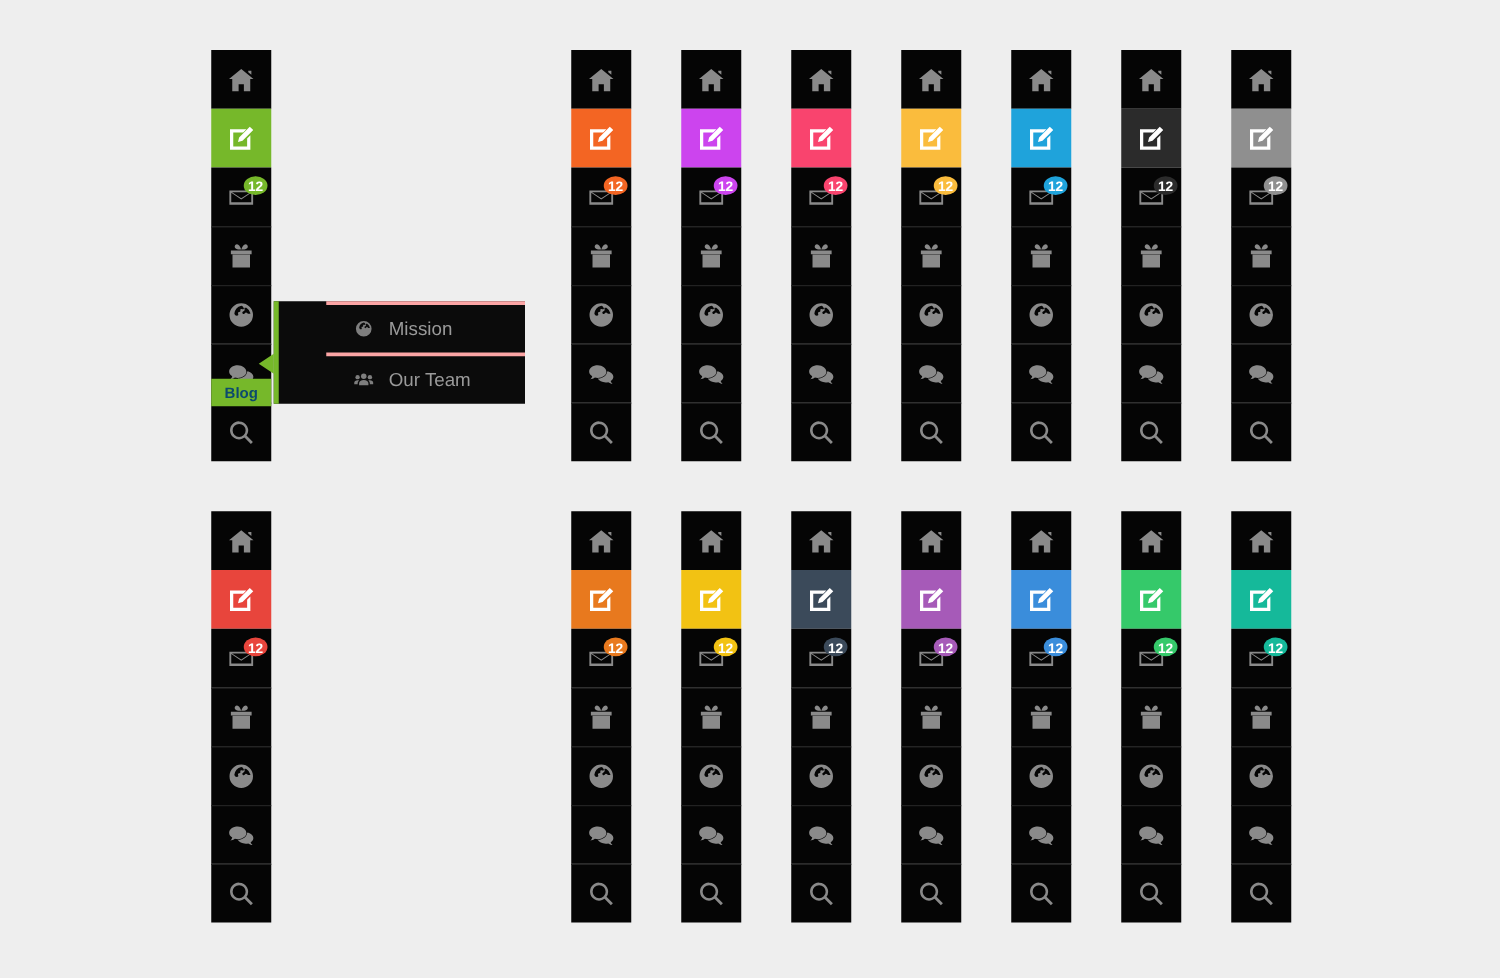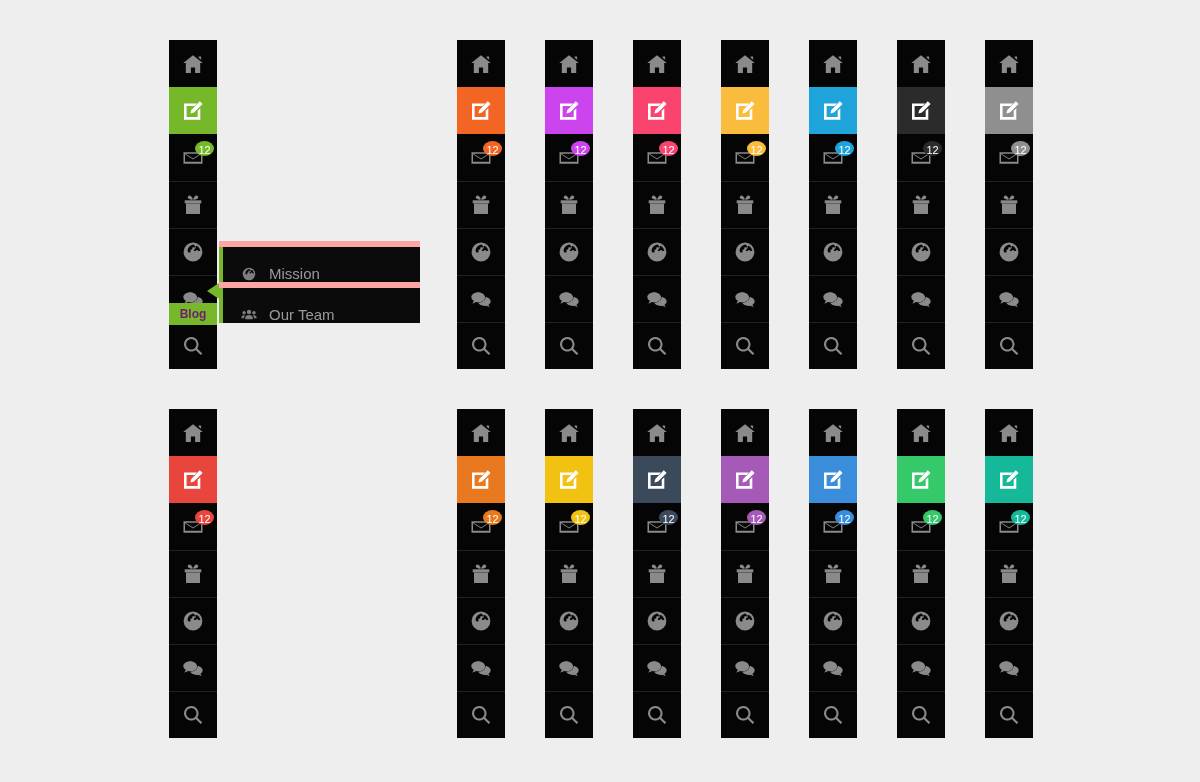--- a/index.html
+++ b/index.html
@@ -66,32 +66,33 @@
     min-width: 19px;
     height: 15px;
     border-radius: 50%;
     color: #ffffff;
     font-size: 11px;
     line-height: 19px;
     text-align: center;
     font-family: "Liberation Sans", sans-serif;
     box-sizing: border-box;
     padding: 0 1px;
+    font-weight: bold;
   }
 
   
   .tip {
     position: absolute;
     left: 0;
     bottom: -3px;
     width: 48px;
     height: 22px;
     line-height: 22px;
     text-align: center;
-    color: #701a75;
+    color: #0c4a6e;
     font-size: 12px;
     font-weight: bold;
     z-index: 6;
   }
 
   
   .flyout {
     position: absolute;
     background: #0b0b0b;
     z-index: 5;
@@ -111,24 +112,25 @@
     width: 0;
     height: 0;
     border-top: 8px solid transparent;
     border-bottom: 8px solid transparent;
     border-right: 12px solid #76b82a;
   }
   .fly-item {
     position: relative;
     height: 41px;
     display: flex;
-    align-items: flex-end;
+    align-items: center;
     padding-left: 22px;
-    border-top: 6px solid #fca5a5;
+    border-top: 3px solid #fca5a5;
     box-sizing: border-box;
+    margin-left: 42px;
   }
   .fly-item:first-child {
     border-top: none;
   }
   .fly-ico {
     width: 16px;
     height: 16px;
     fill: #7e7e7e;
     margin-right: 12px;
     flex: none;

